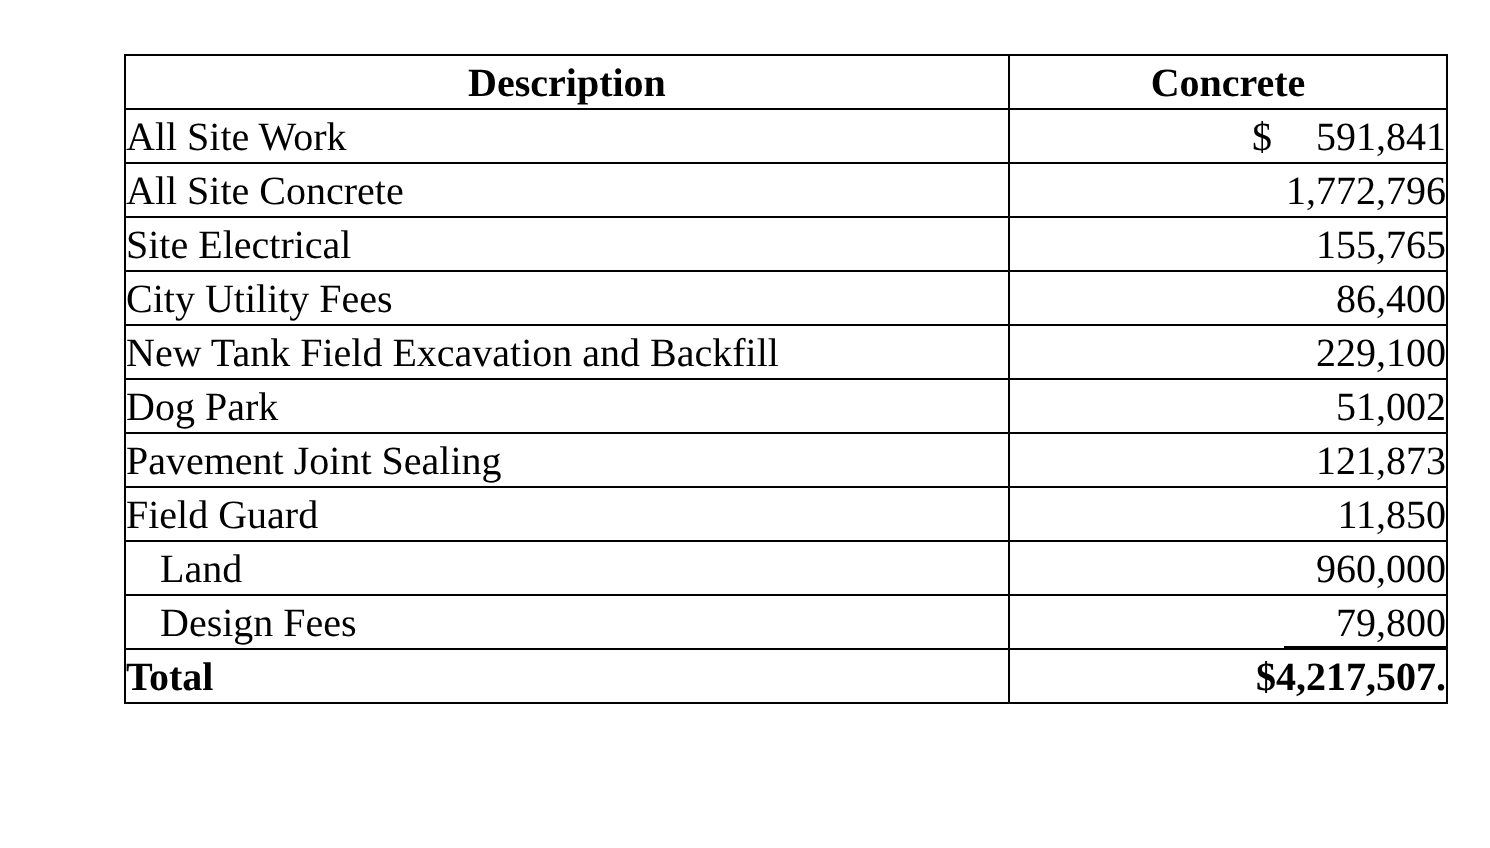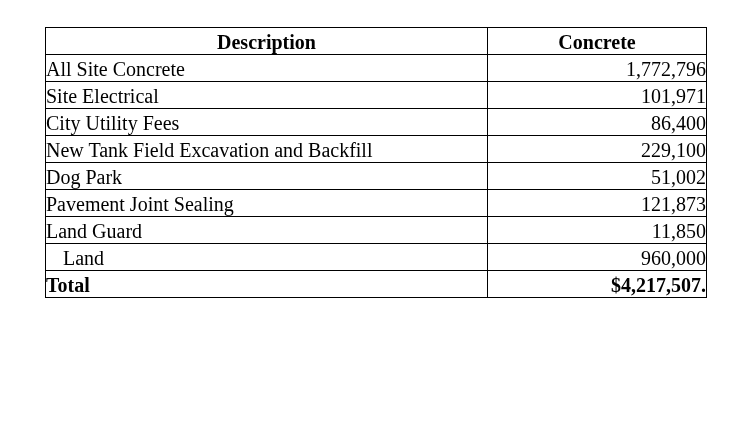--- a/index.html
+++ b/index.html
@@ -10,21 +10,21 @@
     body {
       width: 745px;
       height: 424px;
       position: relative;
       overflow: hidden;
       font-family: "Liberation Serif", "DejaVu Serif", serif;
       color: #000000;
     }
     table.estimate-table {
       position: absolute;
-      left: 45px;
+      left: 62px;
       top: 27px;
       width: 661px;
       border-collapse: collapse;
       table-layout: fixed;
     }
     table.estimate-table td, table.estimate-table th {
       border: 1px solid #000000;
       padding: 0;
       height: 26px;
       line-height: 24px;
@@ -78,49 +78,64 @@
   <colgroup>
     <col class="desc-col">
     <col class="est-col">
   </colgroup>
   <tbody>
       <tr class="header-row">
     <th>Description</th>
     <th class="h-est">Concrete</th>
   </tr>
   <tr>
+    <td class="desc">All Site Work</td>
+    <td class="amt">
+      <div class="amt-wrap">
+        <span class="dollar">$</span>
+        <span>591,841</span>
+      </div>
+    </td>
+  </tr>
+  <tr>
     <td class="desc">All Site Concrete</td>
     <td class="amt">1,772,796</td>
   </tr>
   <tr>
     <td class="desc">Site Electrical</td>
-    <td class="amt">101,971</td>
+    <td class="amt">155,765</td>
   </tr>
   <tr>
     <td class="desc">City Utility Fees</td>
     <td class="amt">86,400</td>
   </tr>
   <tr>
     <td class="desc">New Tank Field Excavation and Backfill</td>
     <td class="amt">229,100</td>
   </tr>
   <tr>
     <td class="desc">Dog Park</td>
     <td class="amt">51,002</td>
   </tr>
   <tr>
     <td class="desc">Pavement Joint Sealing</td>
     <td class="amt">121,873</td>
   </tr>
   <tr>
-    <td class="desc">Land Guard</td>
+    <td class="desc">Field Guard</td>
     <td class="amt">11,850</td>
   </tr>
   <tr>
     <td class="desc indent">Land</td>
     <td class="amt">960,000</td>
+  </tr>
+  <tr>
+    <td class="desc indent">Design Fees</td>
+    <td class="amt">
+      <span class="underlined">79,800</span>
+    </td>
   </tr>
   <tr class="total-row">
     <td class="desc">Total</td>
     <td class="amt">$4,217,507.</td>
   </tr>
 </tbody>
   </table>
 
 </body></html>

